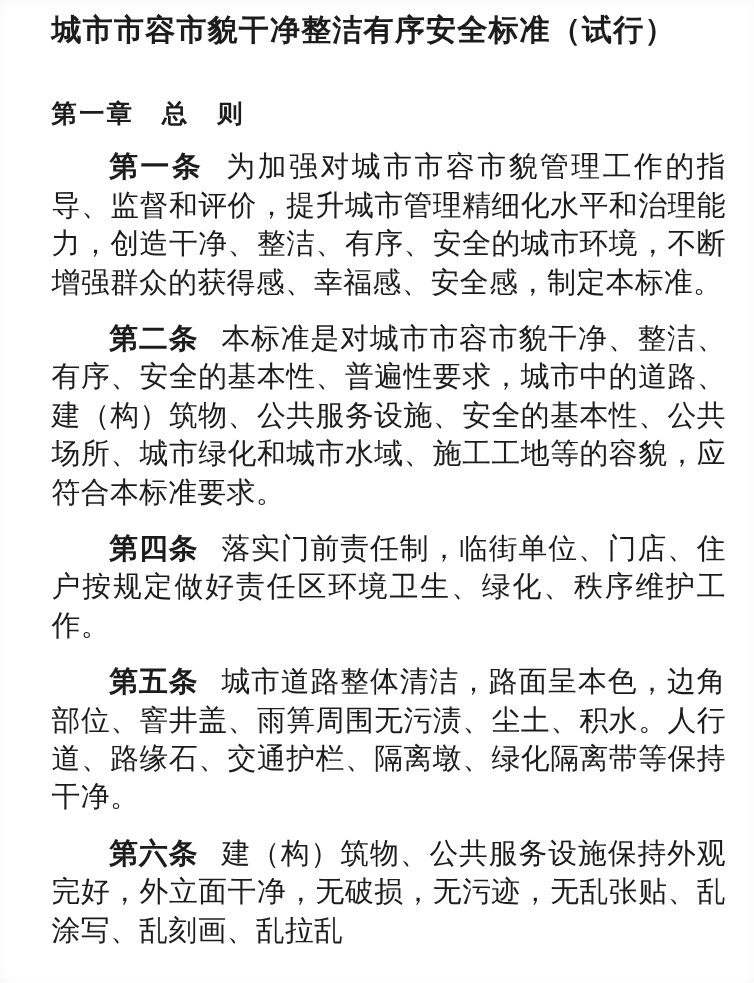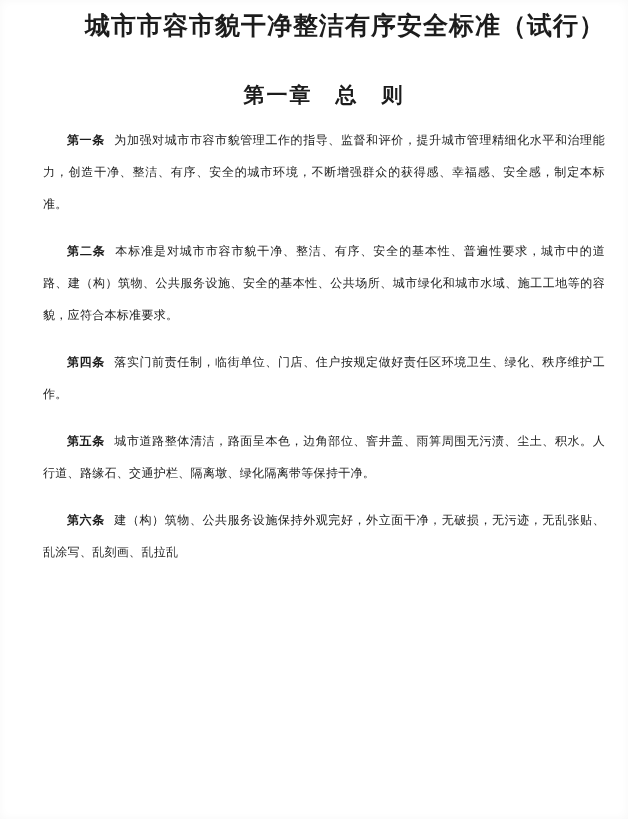--- a/index.html
+++ b/index.html
@@ -17,35 +17,34 @@
     color: #1c1c1c;
     font-family: "Liberation Serif", "DejaVu Serif", serif;
     overflow: hidden;
     box-shadow: inset 0 0 10px rgba(0,0,0,0.03);
   }
   .doc-title {
     margin: 0 0 34px 0;
     font-size: 25px;
     font-weight: bold;
     line-height: 40px;
-    text-align: right;
+    text-align: left;
     letter-spacing: 1px;
     white-space: nowrap;
   }
   .chapter-heading {
     margin: 18px 0 14px 0;
     font-size: 21px;
     font-weight: bold;
     line-height: 30px;
-    text-align: center;
     letter-spacing: 2px;
   }
   .article {
     margin: 0 0 15px 0;
-    font-size: 12px;
+    font-size: 24px;
     line-height: 32px;
     text-align: justify;
     text-indent: 2em;
     letter-spacing: 0.3px;
   }
   .article-label {
     font-weight: bold;
     margin-right: 0.8em;
   }
 </style>

